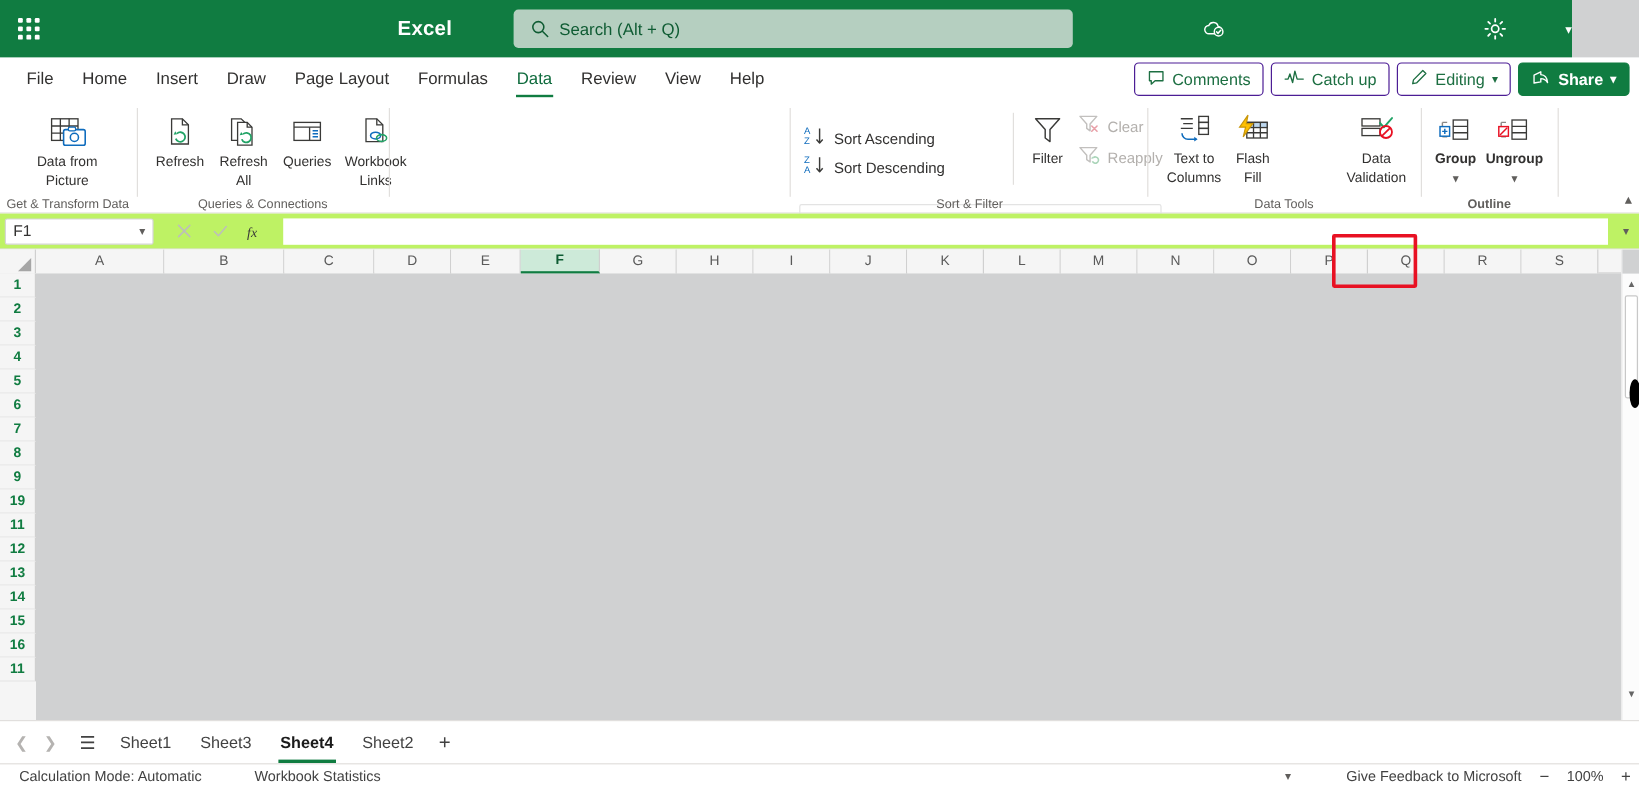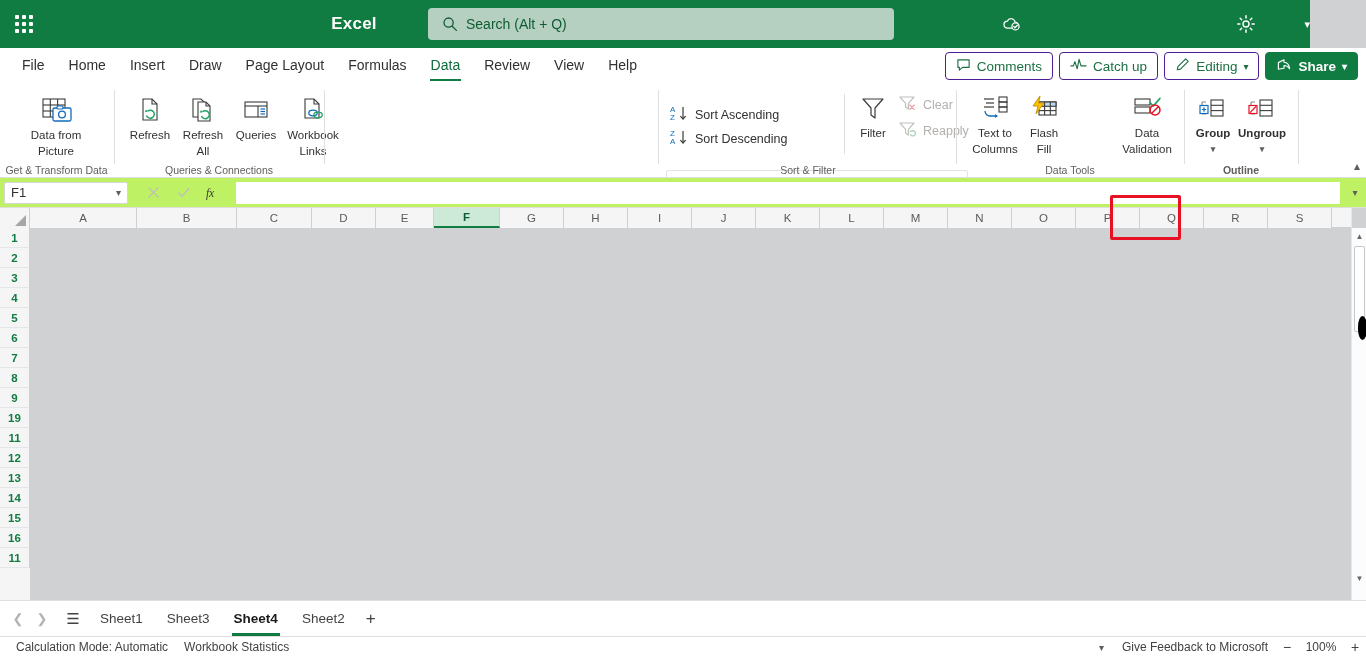--- a/index.html
+++ b/index.html
@@ -180,21 +180,21 @@
   .stab.active { font-weight:bold; color:#1b1b1b; }
   .stab.active:after { content:""; position:absolute; left:10px; right:10px; bottom:0; height:2.5px; background:#107c41; }
   .addsheet { width:28px; height:30px; display:flex; align-items:center; justify-content:center;
               color:#424242; font-size:17px; cursor:pointer; }
 
   
   .statusbar {
     position:absolute; left:0; top:636px; width:1366px; height:21px; background:#fff;
     display:flex; align-items:center; border-top:1px solid #e1dfdd; font-size:12px; color:#424242;
   }
-  .sb-item { padding:0 8px; cursor:pointer; white-space:nowrap; }
+  .sb-item { padding:0 8px; cursor:pointer; white-space:nowrap;margin-left:28px; }
   .sb-item.first { margin-left:8px; }
   .sb-spacer { flex:1; }
   .sb-chev { padding:0 10px; font-size:10px; color:#605e5c; cursor:pointer; }
   .zoom-minus, .zoom-plus { width:22px; text-align:center; cursor:pointer; font-size:14px; color:#424242; }
   .zoom-val { width:46px; text-align:center; cursor:pointer; }
 </style>
 </head>
 <body>
 
 <div id="app">

